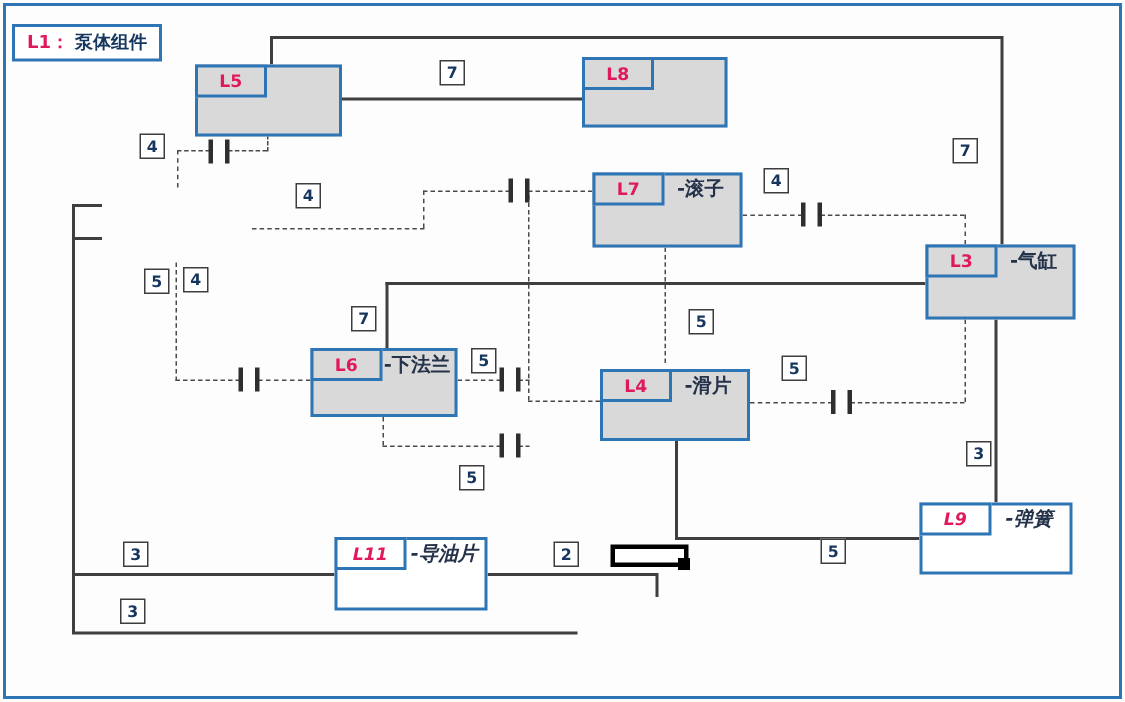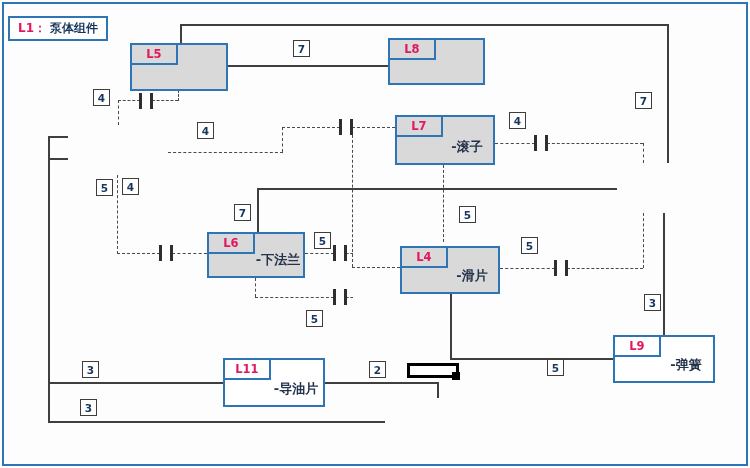--- a/index.html
+++ b/index.html
@@ -14,22 +14,22 @@
 
   .ln{position:absolute;background:#3f3f3f;z-index:1;}
   .h{height:1.5px;} .v{width:1.5px;}
   .dh{position:absolute;border-top:1.5px dashed #4a4a4a;height:0;z-index:1;}
   .dv{position:absolute;border-left:1.5px dashed #4a4a4a;width:0;z-index:1;}
 
   .cap{position:absolute;width:14px;height:16px;display:flex;justify-content:space-between;z-index:2;}
   .cap i{display:block;width:2.6px;height:16px;background:#2e2e2e;}
 
   .comp{position:absolute;border:2.2px solid #2e75b6;box-sizing:border-box;z-index:4;
-        display:flex;align-items:flex-end;justify-content:center;padding-left:44px;}
-  .gray{background:#d9d9d9;} .white{background:#ffffff;}
+        display:flex;align-items:flex-start;justify-content:center;padding-left:44px;}
+  .gray{background:#d9d9d9;} .white{background:#ffffff;font-style:italic;}
   .tab{position:absolute;left:-2.2px;top:-2.2px;width:48px;height:22px;box-sizing:border-box;
        border:2.2px solid #2e75b6;background:inherit;display:flex;align-items:center;
        justify-content:center;color:#e0195d;font-size:11.5px;font-weight:bold;}
   .nm{font-size:13px;font-weight:600;color:#24324a;padding-bottom:7px;white-space:nowrap;}
 
   .numbox{position:absolute;min-width:17px;height:17px;box-sizing:border-box;padding:0 3px;
           border:1.3px solid #3d3d3d;background:#fff;color:#17365d;font-size:10.5px;
           font-weight:bold;display:flex;align-items:center;justify-content:center;z-index:5;}
 
   .blackrect{position:absolute;left:407px;top:363px;width:52px;height:15px;box-sizing:border-box;
@@ -122,20 +122,24 @@
   <div class="comp gray" style="left:130px;top:43px;width:98px;height:48px;">
     <div class="tab">L5</div>
   </div>
   <div class="comp gray" style="left:388px;top:38px;width:97px;height:47px;">
     <div class="tab">L8</div>
   </div>
   <div class="comp gray" style="left:395px;top:115px;width:100px;height:50px;">
     <div class="tab">L7</div>
     <div class="nm">-滚子</div>
   </div>
+  <div class="comp gray" style="left:617px;top:163px;width:100px;height:50px;">
+    <div class="tab">L3</div>
+    <div class="nm">-气缸</div>
+  </div>
   <div class="comp gray" style="left:207px;top:232px;width:98px;height:46px;">
     <div class="tab">L6</div>
     <div class="nm">-下法兰</div>
   </div>
   <div class="comp gray" style="left:400px;top:246px;width:100px;height:48px;">
     <div class="tab">L4</div>
     <div class="nm">-滑片</div>
   </div>
   <div class="comp white" style="left:613px;top:335px;width:102px;height:48px;">
     <div class="tab">L9</div>

